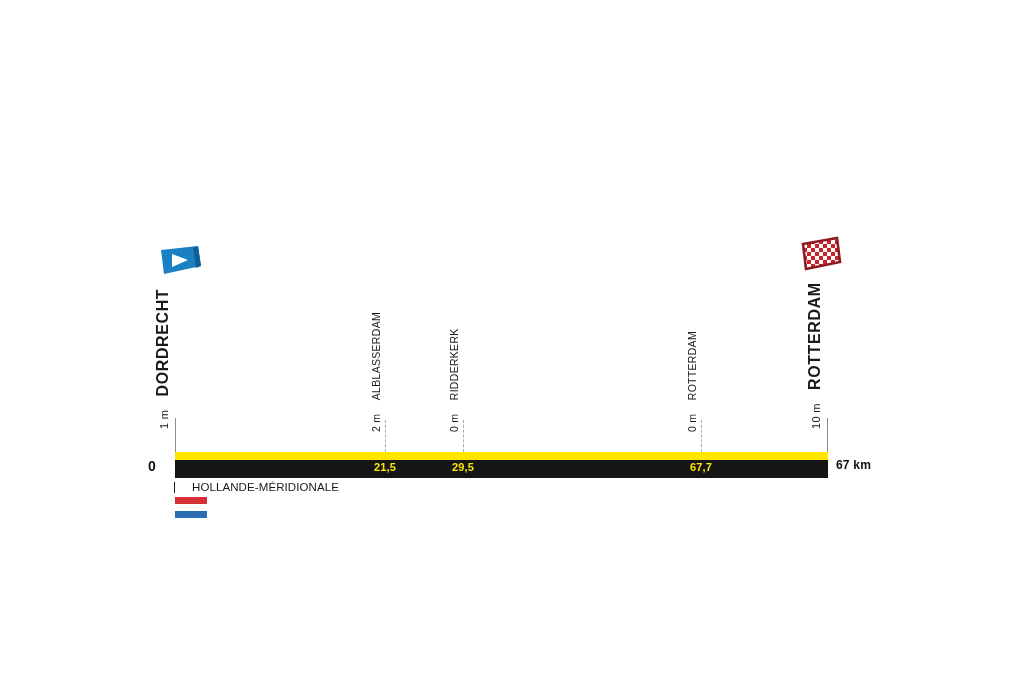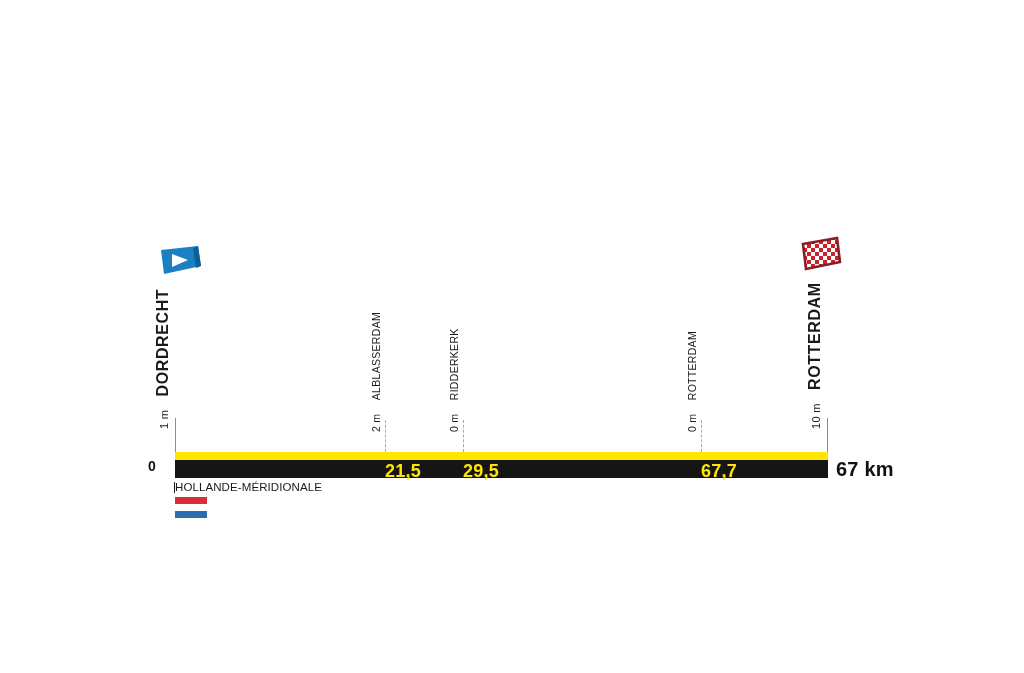--- a/index.html
+++ b/index.html
@@ -52,21 +52,21 @@
     top: 458px;
     font-size: 14px;
     font-weight: bold;
     color: #111111;
     letter-spacing: 0.2px;
   }
   .axis-total {
     position: absolute;
     left: 836px;
     top: 458px;
-    font-size: 20px;
+    font-size: 12px;
     font-weight: bold;
     color: #111111;
     letter-spacing: 0.2px;
     white-space: nowrap;
   }
 
   
   .leader {
     position: absolute;
     width: 1px;
@@ -105,25 +105,24 @@
   }
   .vlabel.endpoint .alt {
     font-size: 11px;
   }
 
   
   .km-tag {
     position: absolute;
     top: 461px;
     transform: translateX(-50%);
-    font-size: 18px;
+    font-size: 11px;
     font-weight: bold;
     color: #ffe500;
     letter-spacing: 0.2px;
-    margin-left: 18px;
   }
 
   
   .start-flag {
     position: absolute;
     left: 158px;
     top: 244px;
     width: 46px;
     height: 36px;
   }
@@ -136,21 +135,21 @@
     height: 40px;
   }
 
   
   .region-row {
     position: absolute;
     left: 174px;
     top: 481px;
     display: flex;
     align-items: center;
-    gap: 0;
+    gap: 17px;
   }
   .region-rule {
     width: 1px;
     height: 11px;
     background: #1a1a1a;
   }
   .region-name {
     font-size: 11.5px;
     color: #1a1a1a;
     letter-spacing: 0.1px;

